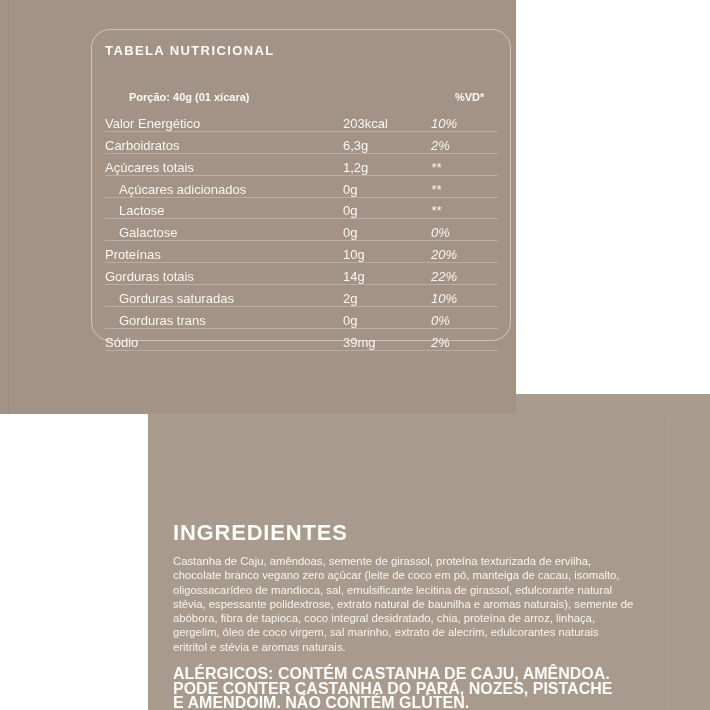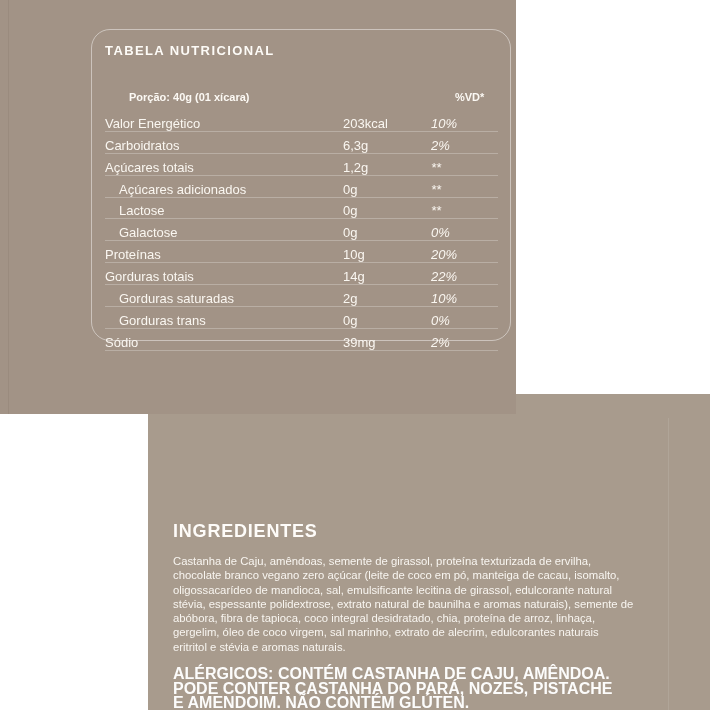--- a/index.html
+++ b/index.html
@@ -14,21 +14,21 @@
   .bottom-panel {
     position:absolute; left:148px; top:394px; width:562px; height:316px;
     background:#a89b8d;
   }
   .bp-line {
     position:absolute; left:520px; top:24px; bottom:0; width:1px;
     background:rgba(255,255,255,0.10);
   }
   .ing-title {
     position:absolute; left:25px; top:128px;
-    font-size:18px; font-weight:800; letter-spacing:0.8px;
+    font-size:22px; font-weight:800; letter-spacing:0.8px;
     color:#fefcf9; line-height:1;
   }
   .ing-text {
     position:absolute; left:25px; top:160px; width:462px;
     font-size:11.3px; line-height:14.3px;
     color:rgba(255,253,249,0.92);
   }
   .allergens {
     position:absolute; left:25px; top:273px; width:452px;
     font-size:16px; line-height:14.6px; font-weight:700;

